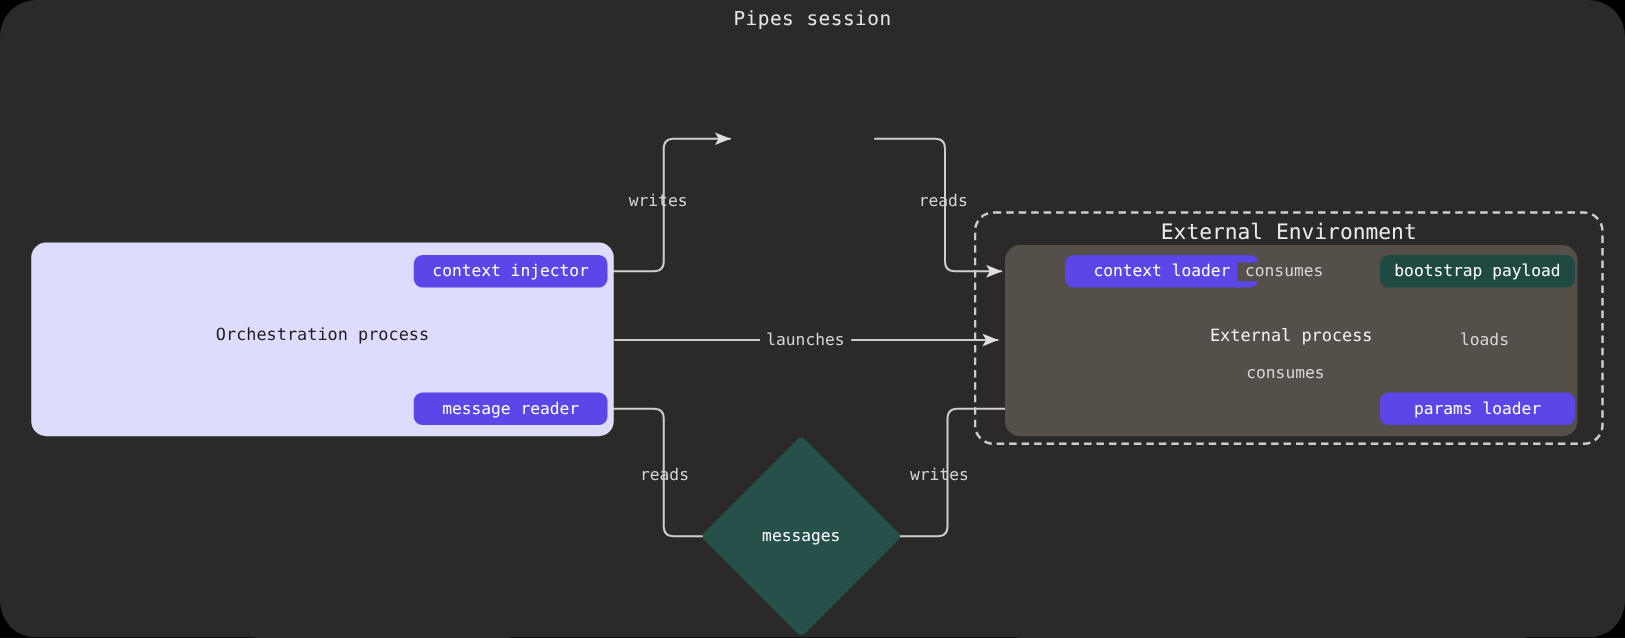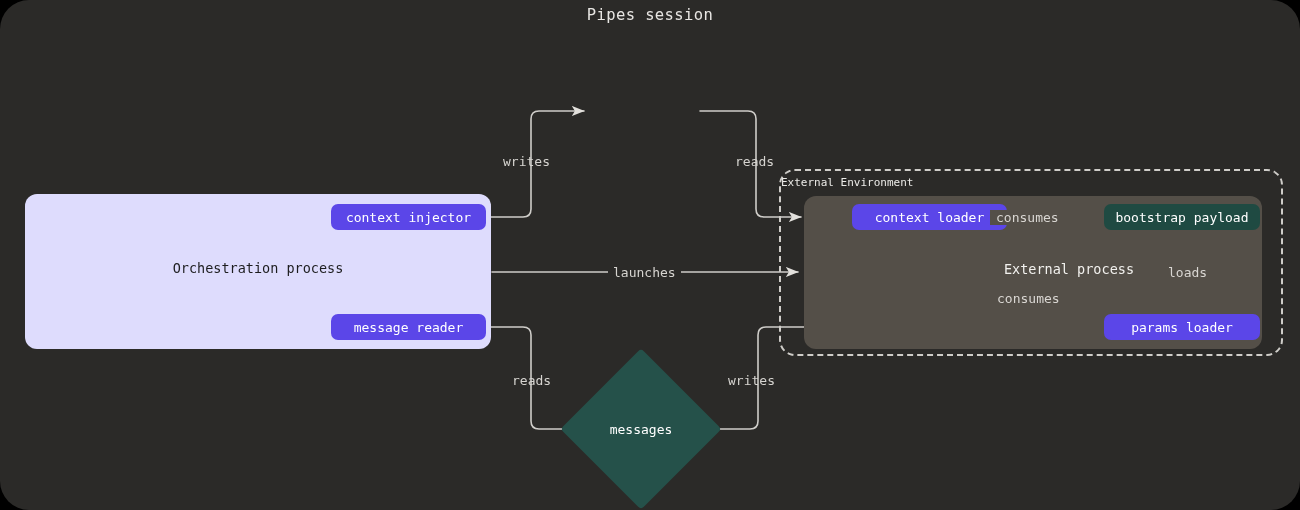--- a/index.html
+++ b/index.html
@@ -67,44 +67,43 @@
     height: 187px;
     border: 2px dashed #cfcdc9;
     border-radius: 16px;
     box-sizing: border-box;
   }
   #external-environment .env-label {
     position: absolute;
     left: 0;
     top: 5px;
     width: 500px;
-    text-align: left;
+    text-align: center;
     color: #ecebe8;
-    font-size: 11px;
+    font-size: 17px;
   }
 
   
   #external-process {
     position: absolute;
     left: 804px;
     top: 196px;
     width: 458px;
     height: 153px;
     background: #544f48;
     border-radius: 12px;
   }
   #external-process .proc-label {
     position: absolute;
-    left: 12px;
+    left: 0;
     top: 65px;
     width: 458px;
     text-align: center;
     color: #f2f1ee;
     font-size: 13.5px;
-    padding-left: 24px;
   }
 
   
   .node {
     position: absolute;
     display: flex;
     align-items: center;
     justify-content: center;
     font-size: 13px;
     color: #ffffff;

